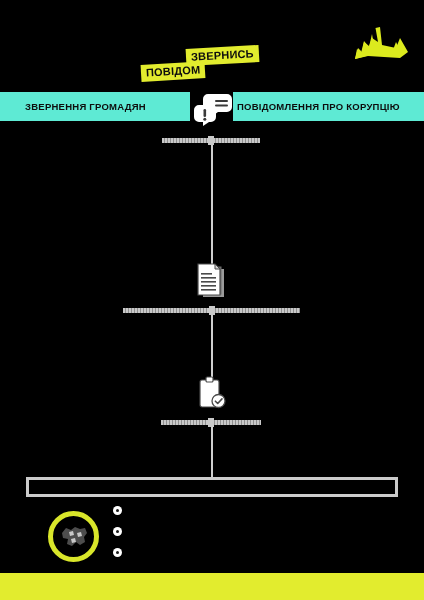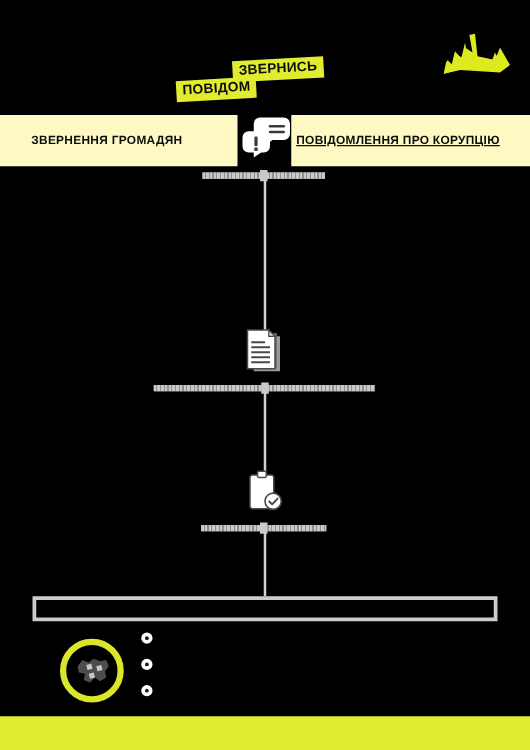--- a/index.html
+++ b/index.html
@@ -27,32 +27,32 @@
     padding:2px 5px 3px 5px;
     white-space:nowrap;
     line-height:12px;
   }
   .tag-zvernys{left:186px;top:47px;transform:rotate(-3.2deg);}
   .tag-povidom{left:141px;top:63px;transform:rotate(-3.4deg);}
 
   
   .band{position:absolute;left:0;top:92px;width:424px;height:26px;}
   .band-seg{
-    position:absolute;top:0;height:41px;
-    background:#fef9c3;
+    position:absolute;top:0;height:29px;
+    background:#5eead4;
     display:flex;align-items:center;
   }
   .band-left{left:0;width:190px;justify-content:flex-start;}
   .band-right{right:0;width:191px;justify-content:flex-start;}
   .band-seg .band-text{
     color:#0d0d0d;font-weight:700;font-size:9.5px;letter-spacing:.25px;
     white-space:nowrap;
   }
   .band-left .band-text{margin-left:25px;}
-  .band-right .band-text{margin-left:4px;text-decoration:underline;}
+  .band-right .band-text{margin-left:4px;}
 
   
   .emblem{position:absolute;left:190px;top:90px;width:44px;height:40px;}
   .emblem svg{display:block;width:44px;height:40px;}
 
   
   .rail{
     position:absolute;left:211px;width:2px;background:#cfcfcf;
   }
   .rail-1{top:140px;height:134px;}

